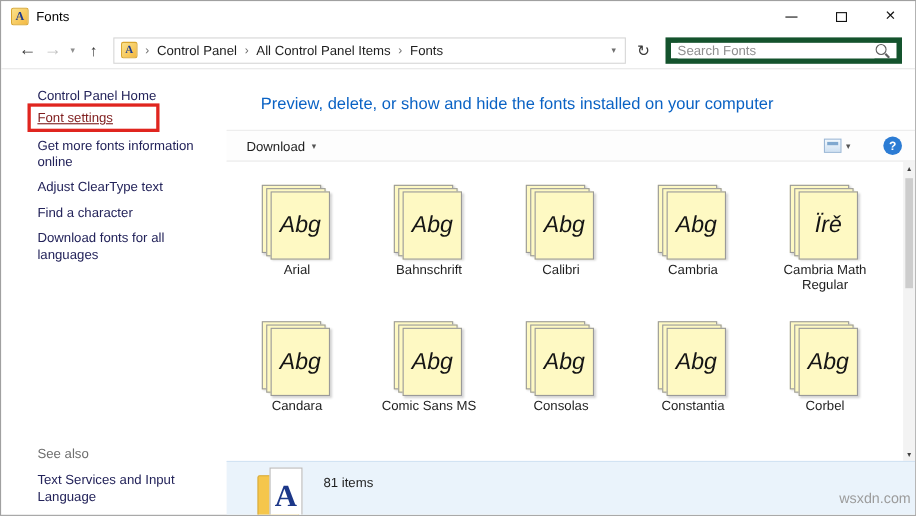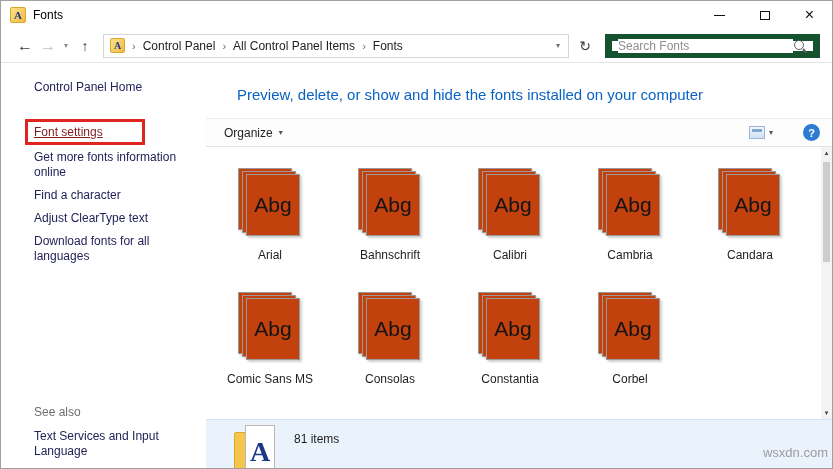--- a/index.html
+++ b/index.html
@@ -30,35 +30,35 @@
   .up { font-size:14px; width:24px; margin-right:6px; color:#3a3a3a; }
   .address-bar { height:24px; flex:0 0 466px; border:1px solid #d6d6d6; display:flex; align-items:center;
                  padding:0 4px 0 6px; font-size:12px; color:#1e1e1e; background:#fff; }
   .mini-icon { width:15px; height:15px; border-radius:2px; background:linear-gradient(135deg,#fbe28a,#f4b942);
                border:1px solid #d9a62e; display:flex; align-items:center; justify-content:center;
                font-family:"Liberation Serif", serif; font-weight:bold; font-size:10px; color:#1d3a8f; flex:0 0 auto; }
   .crumb-sep { color:#6b6b6b; font-size:11px; margin:0 7px; }
   .crumb { white-space:nowrap; }
   .addr-chev { margin-left:auto; font-size:8px; color:#6f6f6f; padding:0 4px; }
   .refresh { font-size:14px; width:24px; margin:0 4px; color:#3a3a3a; }
-  .search-box { height:24px; flex:1; border:7px solid #14532d; display:flex; align-items:center; padding:0 6px; margin-left:4px;justify-content:space-between; }
+  .search-box { height:24px; flex:1; border:5px solid #14532d; display:flex; align-items:center; padding:0 6px; margin-left:4px;justify-content:space-between; }
   .search-input { border:none; outline:none; flex:1; min-width:0; font-size:12px; font-family:inherit; color:#222; }
   .search-input::placeholder { color:#8f8f8f; }
   .magnifier { position:relative; width:14px; height:14px; flex:0 0 auto; }
   .magnifier::before { content:""; position:absolute; left:1px; top:1px; width:8px; height:8px;
                        border:1.5px solid #5f5f5f; border-radius:50%; }
   .magnifier::after { content:""; position:absolute; left:9.5px; top:9.5px; width:5px; height:1.5px;
                       background:#5f5f5f; transform:rotate(45deg); transform-origin:left center; }
 
   
   .bodyarea { flex:1; display:flex; position:relative; }
 
   .sidebar { width:205px; position:relative; padding:17px 20px 0 33px; font-size:12px; flex:0 0 auto; }
   .side-item { color:#23235a; margin-bottom:8px; line-height:15px; width:150px; cursor:pointer; }
-  .side-item.home { margin-bottom:30px; }
+  .side-item.home { margin-bottom:5px; }
   .fs-wrap { position:relative; margin-bottom:11px; width:150px; cursor:pointer; }
   .fs-link { color:#7f1d1d; text-decoration:underline; font-size:12px; }
   .red-box { position:absolute; left:-9px; top:-6px; width:120px; height:26px; border:3px solid #e0251f; pointer-events:none; }
   .see-also { position:absolute; top:342px; left:33px; color:#6e6e6e; font-size:12px; }
   .tsil { position:absolute; top:366px; left:33px; }
 
   .main { flex:1; position:relative; }
   .page-header { position:absolute; left:31px; top:23px; font-size:15px; color:#0a62c4; white-space:nowrap; }
 
   .toolbar { position:absolute; left:0; right:0; top:55px; height:29px; display:flex; align-items:center;
@@ -70,27 +70,27 @@
   .view-icon { width:16px; height:13px; border:1px solid #9cb8d6; background:linear-gradient(#f2f8fd,#cfe1f2); position:relative; }
   .view-icon::before { content:""; position:absolute; left:2px; top:2px; right:2px; height:3px; background:#7fa8cf; }
   .help-btn { width:17px; height:17px; border-radius:50%; background:#2c7cd4; color:#fff; font-size:11px;
               font-weight:bold; display:flex; align-items:center; justify-content:center; cursor:default; }
 
   .list-area { position:absolute; left:0; right:0; top:84px; bottom:49px; background:#fff; }
   .grid { position:absolute; left:4px; top:21px; display:grid; grid-template-columns:repeat(5,120px);
           grid-auto-rows:108px; row-gap:16px; }
   .font-cell { display:flex; flex-direction:column; align-items:center; cursor:default; }
   .font-stack { position:relative; width:64px; height:70px; }
-  .page { position:absolute; width:54px; height:62px; background:#c2410c; border:1px solid #9a9a9a;
-          box-shadow:1.5px 1.5px 2px rgba(0,0,0,0.18); }
+  .page { position:absolute; width:54px; height:62px; background:#fef9c3; border:1px solid #9a9a9a;
+          box-shadow:1.5px 1.5px 2px rgba(0,0,0,0.18);font-style:italic; }
   .p3 { left:0; top:0; }
   .p2 { left:4px; top:3px; }
   .p1 { left:8px; top:6px; display:flex; align-items:center; justify-content:center; }
   .preview { font-size:21px; color:#141414; }
-  .font-label { margin-top:10px; font-size:12px; color:#1e1e1e; text-align:center; line-height:14px; max-width:116px; }
+  .font-label { margin-top:0; font-size:12px; color:#1e1e1e; text-align:center; line-height:14px; max-width:116px; }
 
   .scrollbar { position:absolute; right:0; top:0; bottom:0; width:11px; background:#f3f3f3; }
   .sb-up { position:absolute; top:2px; left:0; width:11px; text-align:center; font-size:7px; color:#404040; }
   .sb-down { position:absolute; bottom:2px; left:0; width:11px; text-align:center; font-size:7px; color:#404040; }
   .sb-thumb { position:absolute; top:15px; left:2px; width:7px; height:100px; background:#cdcdcd; display:block; }
 
   .statusbar { position:absolute; left:0; right:0; bottom:0; height:49px; background:#eaf3fb;
                border-top:1px solid #d2e3f3; overflow:hidden; }
   .big-icon { position:absolute; left:28px; top:5px; width:46px; height:58px; }
   .folder-back { position:absolute; left:0; top:7px; width:38px; height:40px; background:#f5c64b;
@@ -151,33 +151,33 @@
 
   <div class="bodyarea">
 
     <div class="sidebar">
       <div class="side-item home">Control Panel Home</div>
       <div class="fs-wrap">
         <span class="red-box"></span>
         <span class="fs-link">Font settings</span>
       </div>
       <div class="side-item">Get more fonts information online</div>
+      <div class="side-item">Adjust ClearType text</div>
       <div class="side-item">Find a character</div>
-      <div class="side-item">Adjust ClearType text</div>
       <div class="side-item">Download fonts for all languages</div>
       <div class="see-also">See also</div>
       <div class="side-item tsil">Text Services and Input Language</div>
     </div>
 
     <div class="main">
       <div class="page-header">Preview, delete, or show and hide the fonts installed on your computer</div>
 
       <div class="toolbar">
         <div class="organize-btn">
-          <span>Organize</span>
+          <span>Download</span>
           <span class="chev">▾</span>
         </div>
         <div class="toolbar-right">
           <div class="view-btn">
             <span class="view-icon"></span>
             <span class="chev">▾</span>
           </div>
           <div class="help-btn">?</div>
         </div>
       </div>
@@ -222,20 +222,30 @@
             <div class="font-stack">
               <span class="page p3"></span>
                 <span class="page p2"></span>
               <span class="page p1">
                   <span class="preview">Abg</span>
                 </span>
             </div>
             <div class="font-label">Cambria</div>
           </div>
 
+          <div class="font-cell">
+            <div class="font-stack">
+              <span class="page p3"></span>
+                <span class="page p2"></span>
+              <span class="page p1">
+                  <span class="preview">Ïrě</span>
+                </span>
+            </div>
+            <div class="font-label">Cambria Math Regular</div>
+          </div>
 
           <div class="font-cell">
             <div class="font-stack">
               <span class="page p3"></span>
                 <span class="page p2"></span>
               <span class="page p1">
                   <span class="preview">Abg</span>
                 </span>
             </div>
             <div class="font-label">Candara</div>

